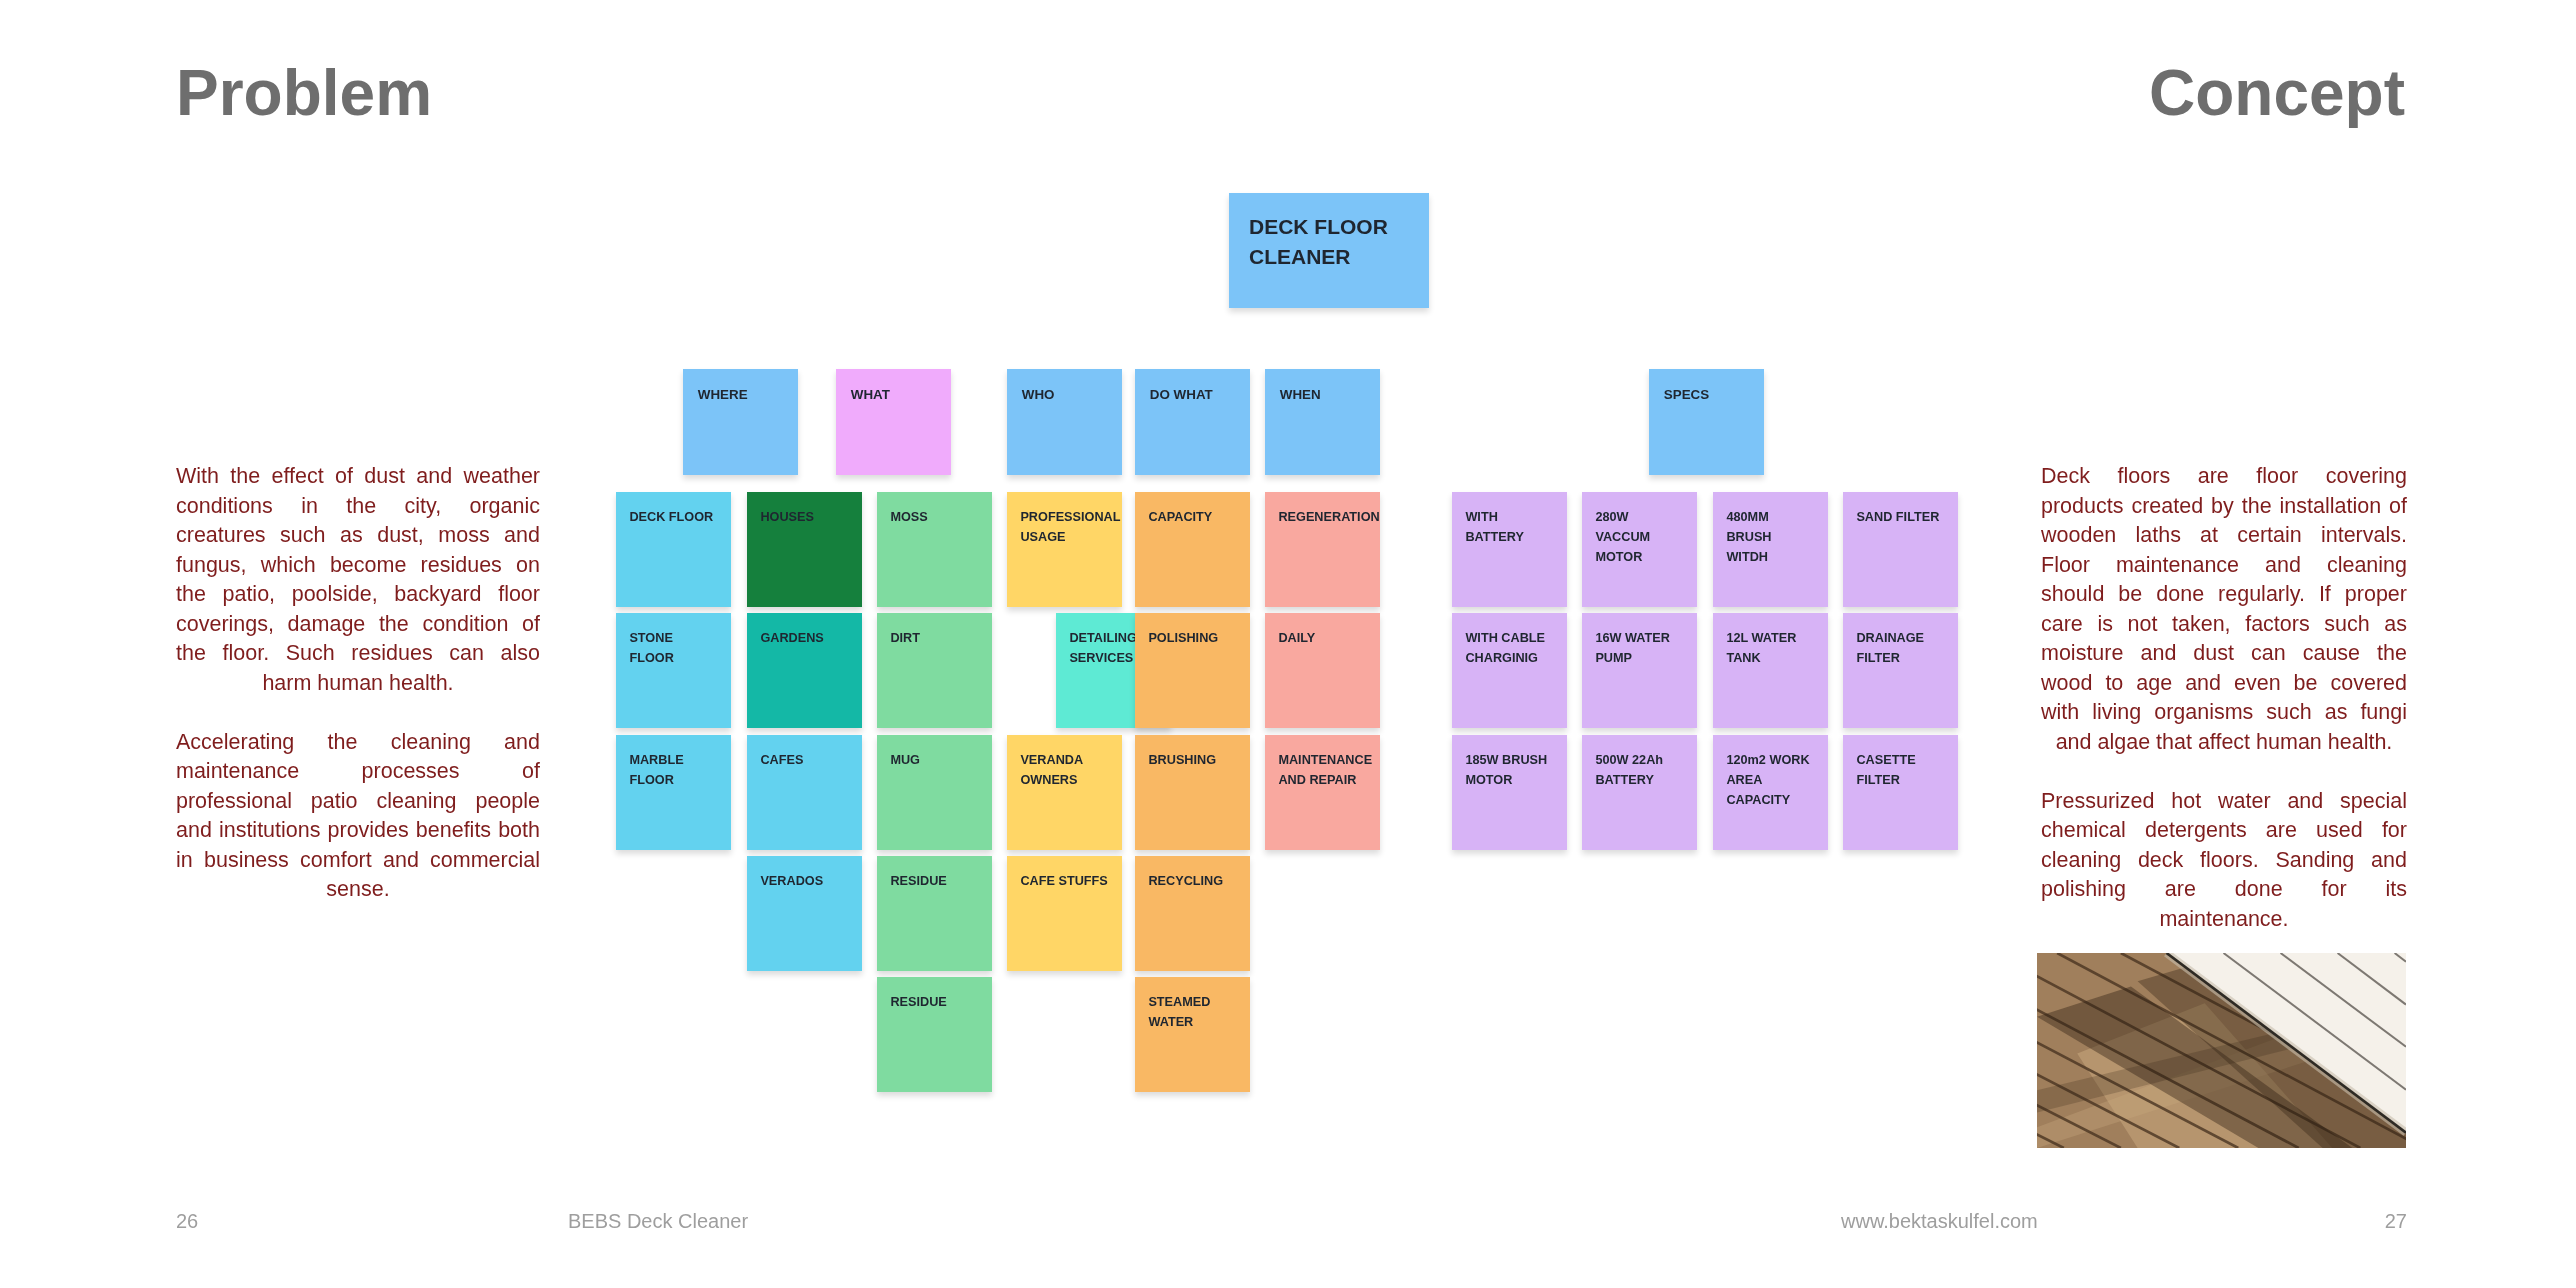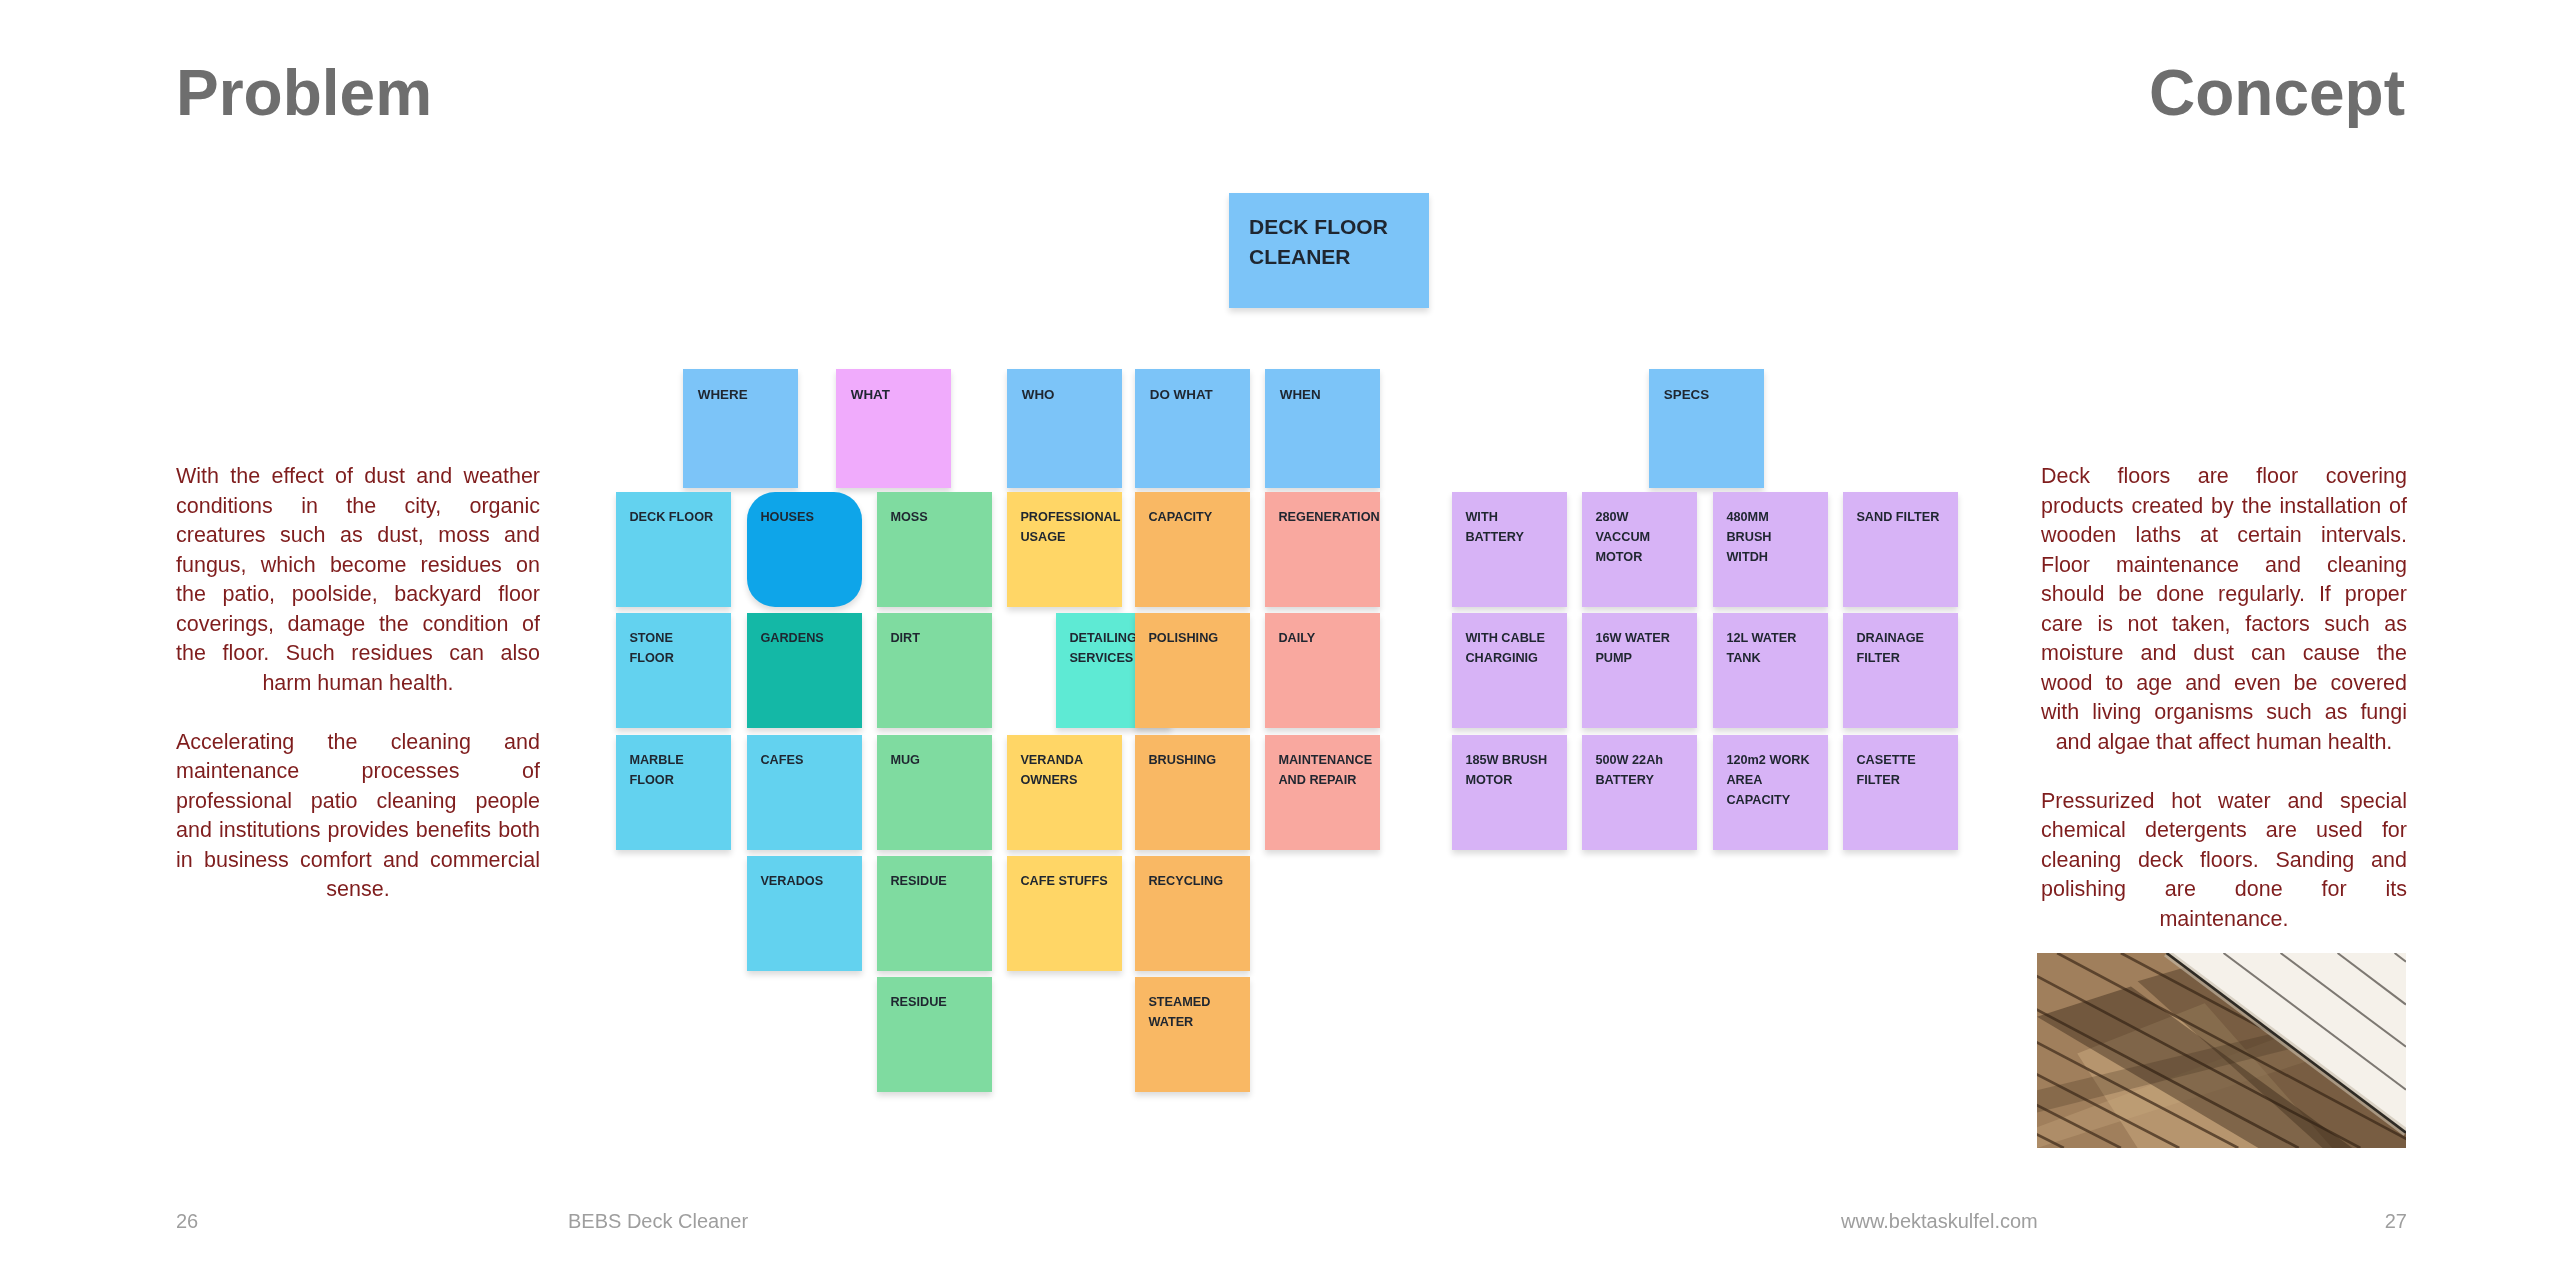--- a/index.html
+++ b/index.html
@@ -6,21 +6,21 @@
   body{width:2576px;height:1288px;font-family:"Liberation Sans",sans-serif;overflow:hidden;}
   .slide{position:relative;width:2576px;height:1288px;background:#ffffff;overflow:hidden;}
 
   .title{position:absolute;top:56px;font-size:64px;font-weight:700;color:#6E6E6E;letter-spacing:0px;white-space:nowrap;}
   .title-left{left:176px;}
   .title-right{right:171px;text-align:left;}
 
   .note{position:absolute;box-sizing:border-box;padding:17.4px 16px;font-weight:700;
         color:#1F2630;box-shadow:0 4px 6px rgba(0,0,0,0.14);}
   .root-note{left:1229px;top:193px;width:200px;height:115px;font-size:21px;line-height:1.42;padding:19px 20px;}
-  .header-note{width:115px;height:119px;font-size:13.4px;line-height:1.5;padding:16px 14.8px;}
+  .header-note{width:115px;height:106px;font-size:13.4px;line-height:1.5;padding:16px 14.8px;}
   .sticky{width:115px;height:115px;font-size:12.7px;line-height:1.6;padding:14.8px 13.4px;}
 
   .para{position:absolute;width:364px;font-size:21.5px;line-height:29.5px;color:#7f1d1d;
         text-align:justify;text-align-last:center;}
   .para p{margin:0 0 29.5px 0;}
   .para-left{left:176px;top:462px;}
   .para-right{left:2041px;top:462px;width:366px;}
 
   .footer-item{position:absolute;top:1210px;font-size:20px;color:#9E9E9E;white-space:nowrap;}
   .footer-page-left{left:176px;}
@@ -45,21 +45,21 @@
   <div id="board-layer">
       <div class="note header-note" style="left: 683px; top: 369px; background: rgb(124, 196, 248);"><span>WHERE</span></div>
       <div class="note header-note" style="left: 828px; top: 369px; background: #f0abfc; margin-left: 8px;"><span>WHAT</span></div>
       <div class="note header-note" style="left: 1007px; top: 369px; background: rgb(124, 196, 248);"><span>WHO</span></div>
       <div class="note header-note" style="left: 1135px; top: 369px; background: rgb(124, 196, 248);"><span>DO WHAT</span></div>
       <div class="note header-note" style="left: 1265px; top: 369px; background: rgb(124, 196, 248);"><span>WHEN</span></div>
       <div class="note header-note" style="left: 1649px; top: 369px; background: rgb(124, 196, 248);"><span>SPECS</span></div>
       <div class="note sticky" style="left: 616px; top: 492px; background: rgb(99, 210, 239);"><span>DECK FLOOR</span></div>
       <div class="note sticky" style="left: 616px; top: 613px; background: rgb(99, 210, 239);"><span>STONE FLOOR</span></div>
       <div class="note sticky" style="left: 616px; top: 735px; background: rgb(99, 210, 239);"><span>MARBLE FLOOR</span></div>
-      <div class="note sticky" style="left: 747px; top: 492px; background: #0ea5e9; border-radius: 28px;"><span>HOUSES</span></div>
+      <div class="note sticky" style="left: 747px; top: 492px; background: #15803d;"><span>HOUSES</span></div>
       <div class="note sticky" style="left: 747px; top: 613px; background: #14b8a6;"><span>GARDENS</span></div>
       <div class="note sticky" style="left: 747px; top: 735px; background: rgb(99, 210, 239);"><span>CAFES</span></div>
       <div class="note sticky" style="left: 747px; top: 856px; background: rgb(99, 210, 239);"><span>VERADOS</span></div>
       <div class="note sticky" style="left: 877px; top: 492px; background: rgb(127, 219, 160);"><span>MOSS</span></div>
       <div class="note sticky" style="left: 877px; top: 613px; background: rgb(127, 219, 160);"><span>DIRT</span></div>
       <div class="note sticky" style="left: 877px; top: 735px; background: rgb(127, 219, 160);"><span>MUG</span></div>
       <div class="note sticky" style="left: 877px; top: 856px; background: rgb(127, 219, 160);"><span>RESIDUE</span></div>
       <div class="note sticky" style="left: 877px; top: 977px; background: rgb(127, 219, 160);"><span>RESIDUE</span></div>
       <div class="note sticky" style="left: 1007px; top: 492px; background: rgb(255, 214, 102);"><span>PROFESSIONAL USAGE</span></div>
       <div class="note sticky" style="left: 1056px; top: 613px; background: #5eead4;"><span>DETAILING SERVICES</span></div>

